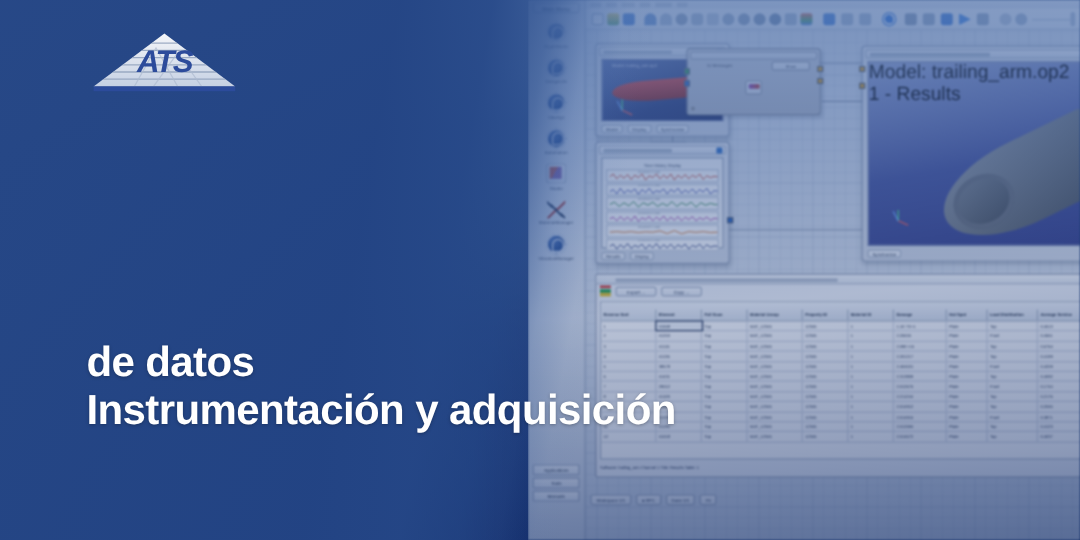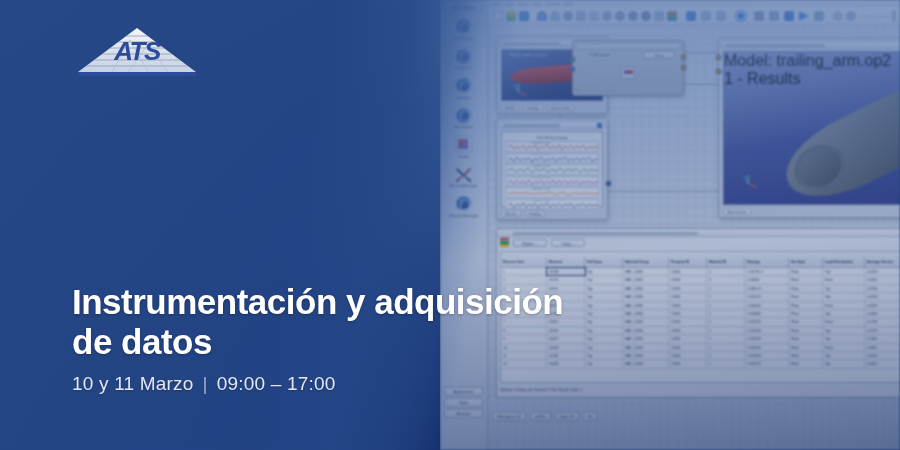--- a/index.html
+++ b/index.html
@@ -734,21 +734,18 @@
         <polyline points="40,48 58,16 76,48"></polyline>
         <polyline points="56,48 76,20 96,48"></polyline>
       </g>
       <rect x="6" y="48" width="118" height="4" fill="#2c4b9b"></rect>
       <text x="65" y="36" text-anchor="middle" font-family="Liberation Sans, sans-serif" font-size="26" font-weight="bold" font-style="italic" fill="#2c4b9b" letter-spacing="-1.5">ATS</text>
     </svg>
   </div>
 
   <div class="copy">
     <div class="title">
+      <div>de datos</div>
       <div>Instrumentación y adquisición</div>
-      <div>de datos</div>
-    </div>
-    <div class="meta">
-      <span>10 y 11 Marzo</span><span class="sep">|</span><span>09:00 – 17:00</span>
     </div>
   </div>
 
 </div>
 
 </body></html>

